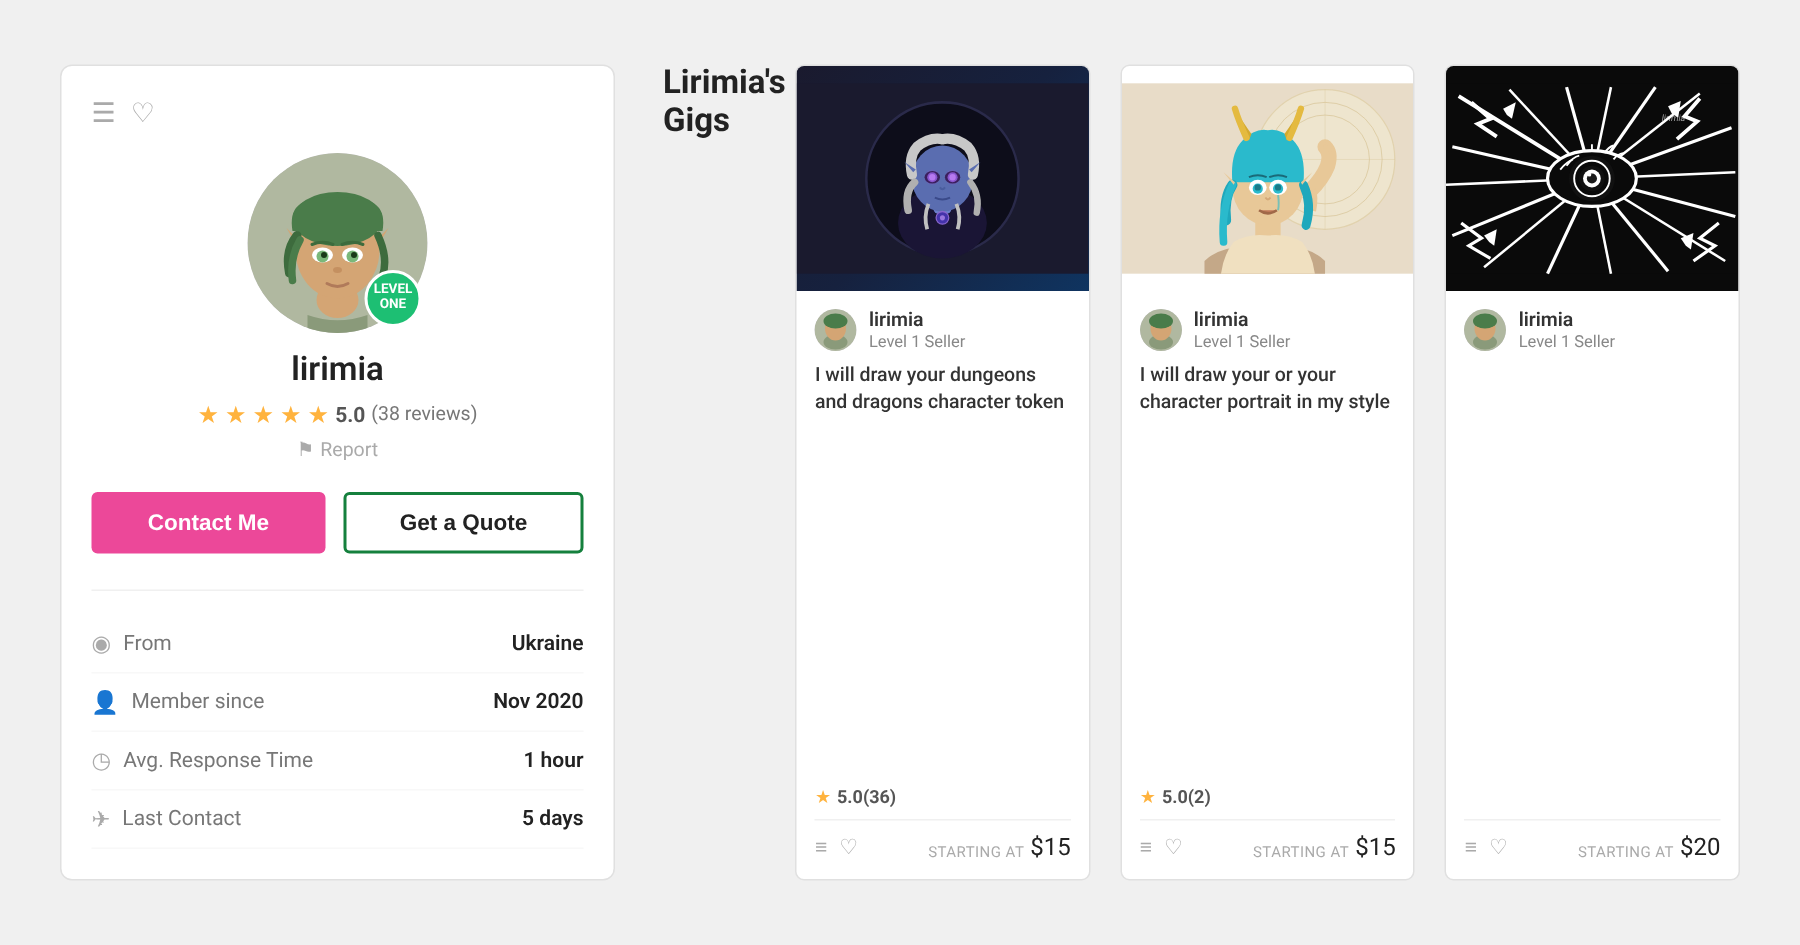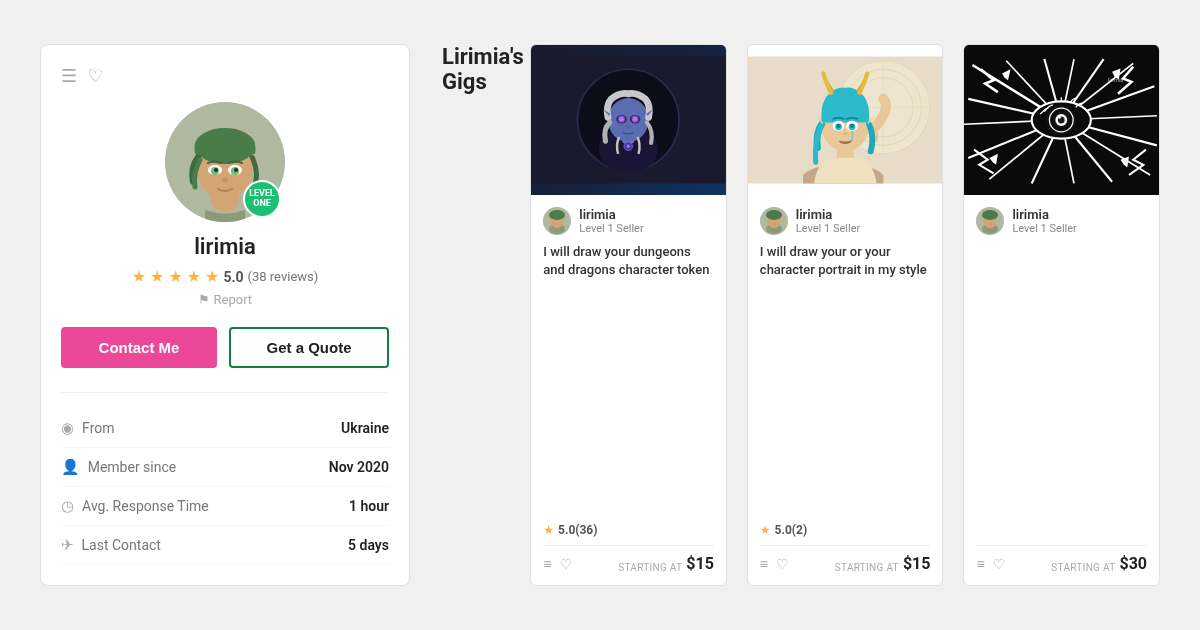--- a/index.html
+++ b/index.html
@@ -280,21 +280,21 @@
       gap: 4px;
     }
     .starting-at {
       font-size: 10px;
       text-transform: uppercase;
       color: #aaa;
       letter-spacing: 0.3px;
     }
     .price {
       font-size: 16px;
-      font-weight: 700;
+      font-weight: 400;
       color: #222;
     }
 
     
     .img-dnd {
       background: linear-gradient(135deg, #1a1a2e 0%, #16213e 50%, #0f3460 100%);
     }
     .img-nft {
       background: #0a0a0a;
     }
@@ -654,21 +654,21 @@
               <span class="seller-level">Level 1 Seller</span>
             </div>
           </div>
           <div class="gig-footer" style="margin-top: auto;">
             <div class="gig-footer-icons">
               <span>≡</span>
               <span>♡</span>
             </div>
             <div class="gig-price-block">
               <span class="starting-at">STARTING AT</span>
-              <span class="price">$30</span>
+              <span class="price">$20</span>
             </div>
           </div>
         </div>
       </div>
 
     </div>
   </div>
 
 </div>
 

